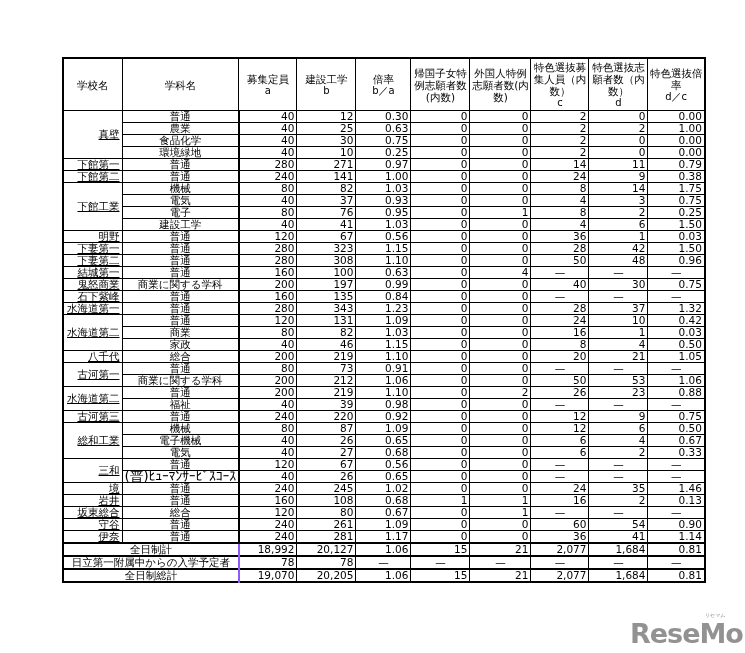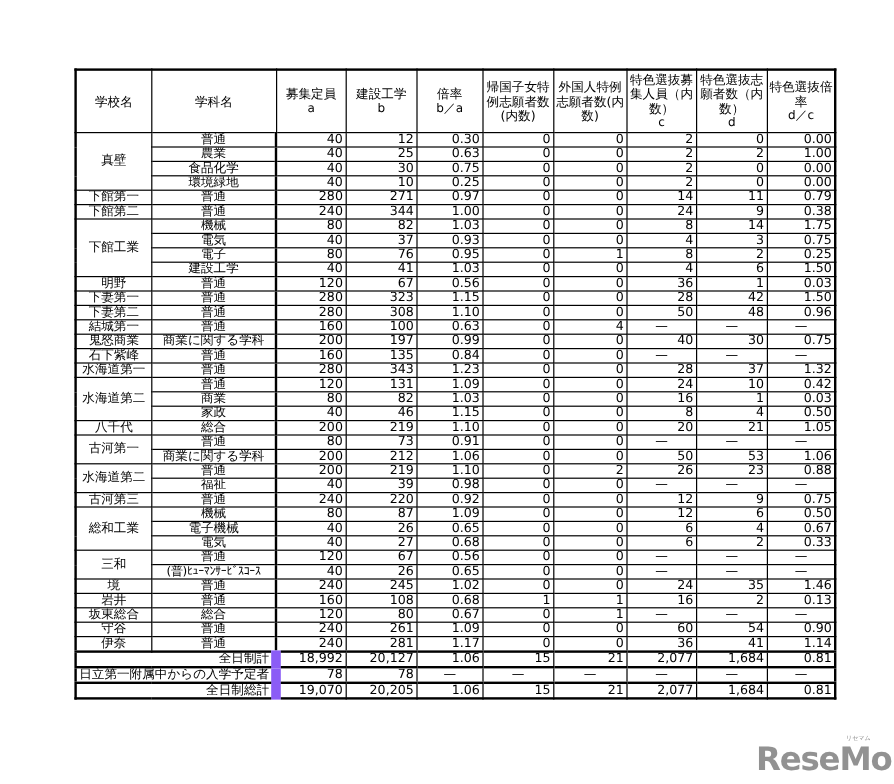--- a/index.html
+++ b/index.html
@@ -2,25 +2,25 @@
 <html><head>
 <meta charset="utf-8">
 <style>
   html, body { margin:0; padding:0; background:#ffffff; }
   body { width:745px; height:653px; position:relative; overflow:hidden; font-family:"DejaVu Sans", sans-serif; color:#000; }
   table { position:absolute; left:62px; top:57px; border-collapse:collapse; table-layout:fixed; border:2px solid #000; }
   th, td { border:1px solid #000; padding:0 2px; font-size:10.5px; line-height:11px; height:11px; white-space:nowrap; overflow:hidden; }
   th { font-weight:normal; font-size:10.5px; line-height:12px; height:51px; text-align:center; vertical-align:middle; padding:0; white-space:normal; }
   td.num { text-align:right; }
   td.dash { text-align:center; }
-  td.school { text-align:center; vertical-align:middle; }
+  td.school { text-align:right; vertical-align:middle;text-decoration:underline; }
   td.dept { text-align:center; border-right:2px solid #000; }
-  td.small { font-size:10px; letter-spacing:-0.3px; }
+  td.small { font-size:14px; letter-spacing:-0.3px; }
   tr.total td { border-top:2px solid #000; }
-  td.total-label { text-align:right; border-right:8px solid #8b5cf6; }
+  td.total-label { text-align:center; border-right:2px solid #8b5cf6; }
   col.c0{width:59px} col.c1{width:97px} col.c2{width:58px} col.c3{width:59px} col.c4{width:55px}
   col.c5{width:59px} col.c6{width:61px} col.c7{width:58px} col.c8{width:59px} col.c9{width:57px}
   .sub { display:block; font-size:10px; }
   .watermark { position:absolute; left:630px; top:618px; font-family:"DejaVu Sans", sans-serif; font-weight:bold; font-size:27px; color:rgba(110,110,110,0.75); letter-spacing:-1px; }
   .watermark-small { position:absolute; left:705px; top:612px; font-size:5px; color:#888; }
 </style>
 </head>
 <body>
 
 <table>
@@ -105,21 +105,21 @@
         <td class="num">0</td>
         <td class="num">0</td>
         <td class="num">14</td>
         <td class="num">11</td>
         <td class="num">0.79</td>
       </tr>
       <tr>
         <td class="school" rowspan="1">下館第二</td>
         <td class="dept">普通</td>
         <td class="num">240</td>
-        <td class="num">344</td>
+        <td class="num">141</td>
         <td class="num">1.00</td>
         <td class="num">0</td>
         <td class="num">0</td>
         <td class="num">24</td>
         <td class="num">9</td>
         <td class="num">0.38</td>
       </tr>
       <tr>
         <td class="school" rowspan="4">下館工業</td>
         <td class="dept">機械</td>

